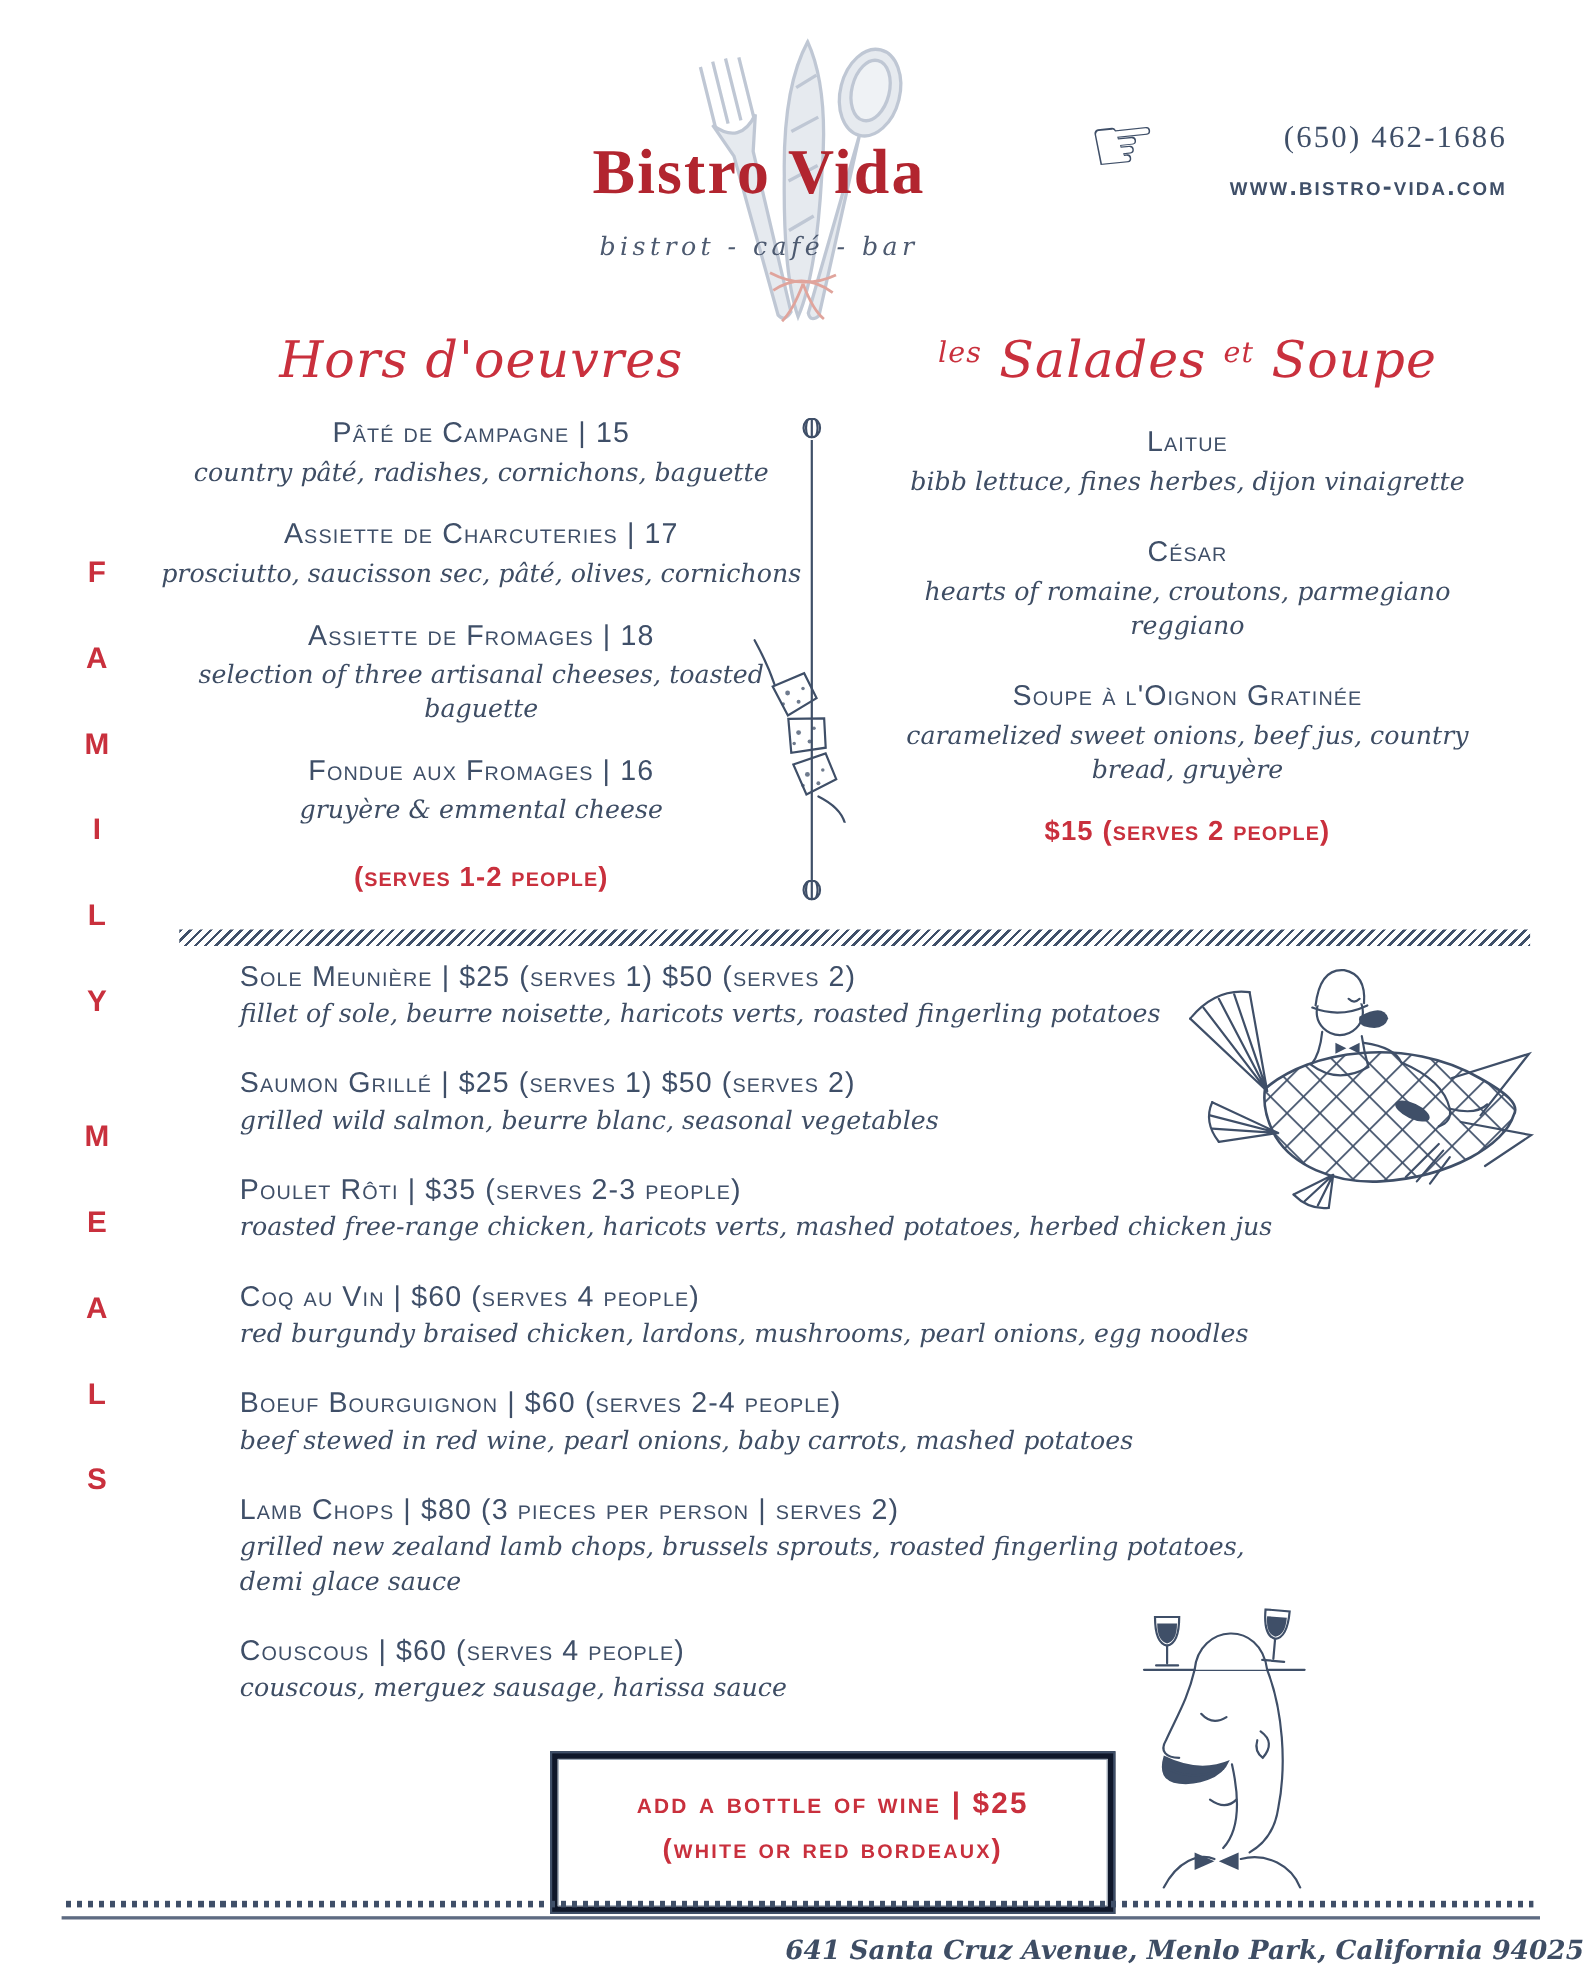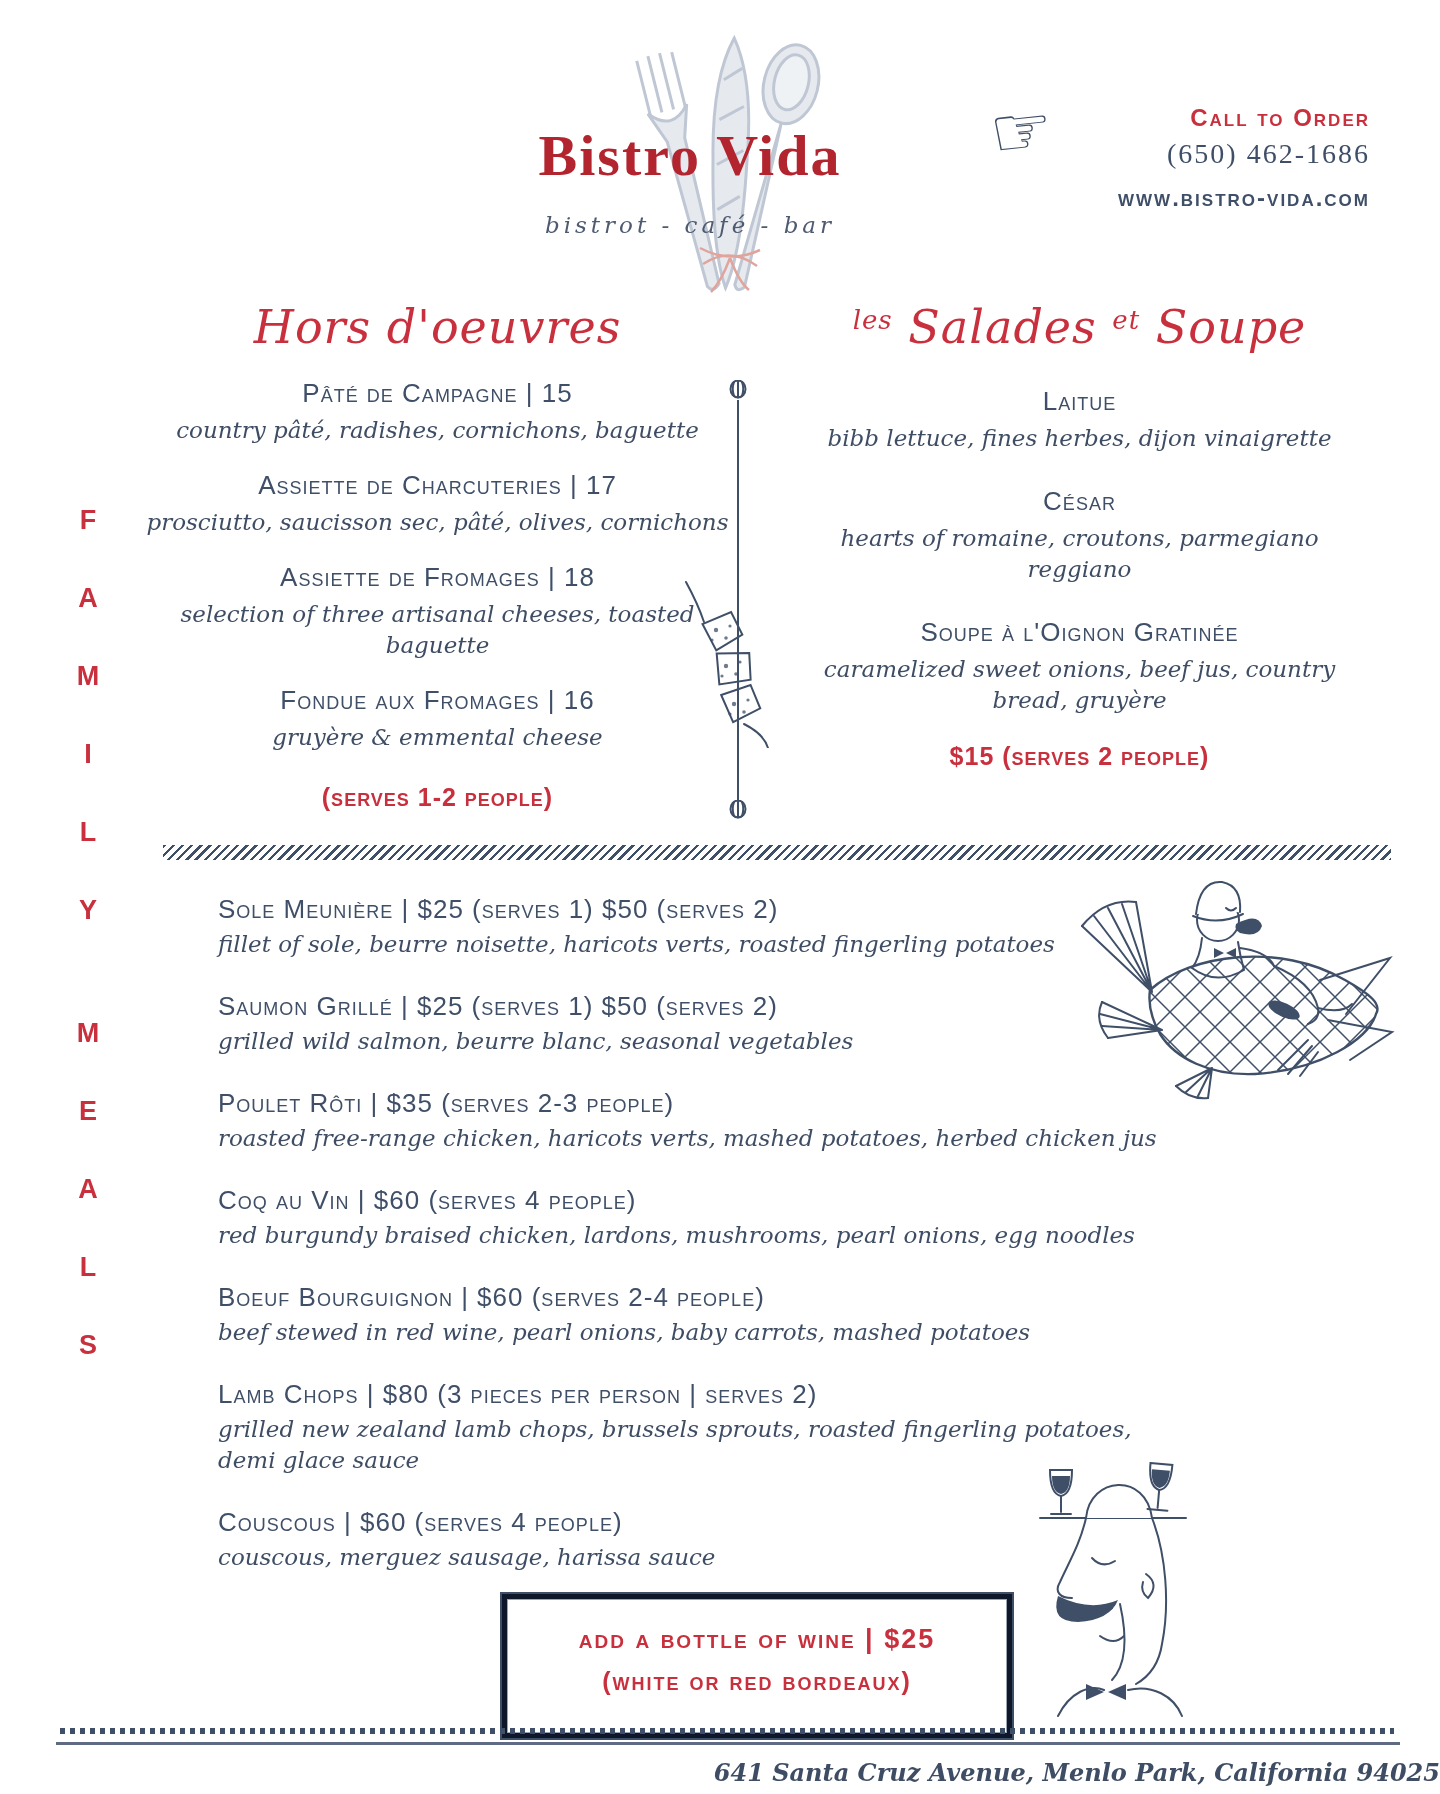--- a/index.html
+++ b/index.html
@@ -76,21 +76,21 @@
   .bead  { left:729px; width:18px; height:20px; }
   .bead.top { top:380px; } .bead.bot { top:800px; }
 
   
   .hatch {
     left:163px; top:845px; width:1228px; height:15px;
     background:repeating-linear-gradient(135deg,#3f4f68 0 2.4px,transparent 2.4px 6.5px);
   }
 
   
-  .meals-list { left:218px; top:872px; width:960px;margin-top:22px; }
+  .meals-list { left:218px; top:872px; width:960px; }
   .meal { margin-bottom:31px; }
   .meal .item-name { font-size:26px; }
   .meal .item-desc { margin-top:4px; }
 
   
   .wine-box {
     left:500px; top:1592px; width:514px; height:148px;
     border:2px solid #3f4f68; background:#0f172a; padding:5px;
   }
   .wine-box-inner {
@@ -141,21 +141,20 @@
       <path d="M205,238 Q196,262 186,272"></path>
       <path d="M205,238 Q214,262 224,270"></path>
     </g>
   </svg>
   <div class="brand-title">Bistro Vida</div>
   <div class="brand-tagline">bistrot - café - bar</div>
 </div>
 
 <div class="abs hand-icon">☞</div>
 <div class="abs contact">
-  <div class="call">Call to Order</div>
   <div class="phone">(650) 462-1686</div>
   <div class="site">www.bistro-vida.com</div>
 </div>
 
 <div class="abs vert family">FAMILY</div>
 <div class="abs vert meals">MEALS</div>
 
 <div class="abs col col-left">
   <div class="script-head">Hors d'oeuvres</div>
   <div class="menu-item">

